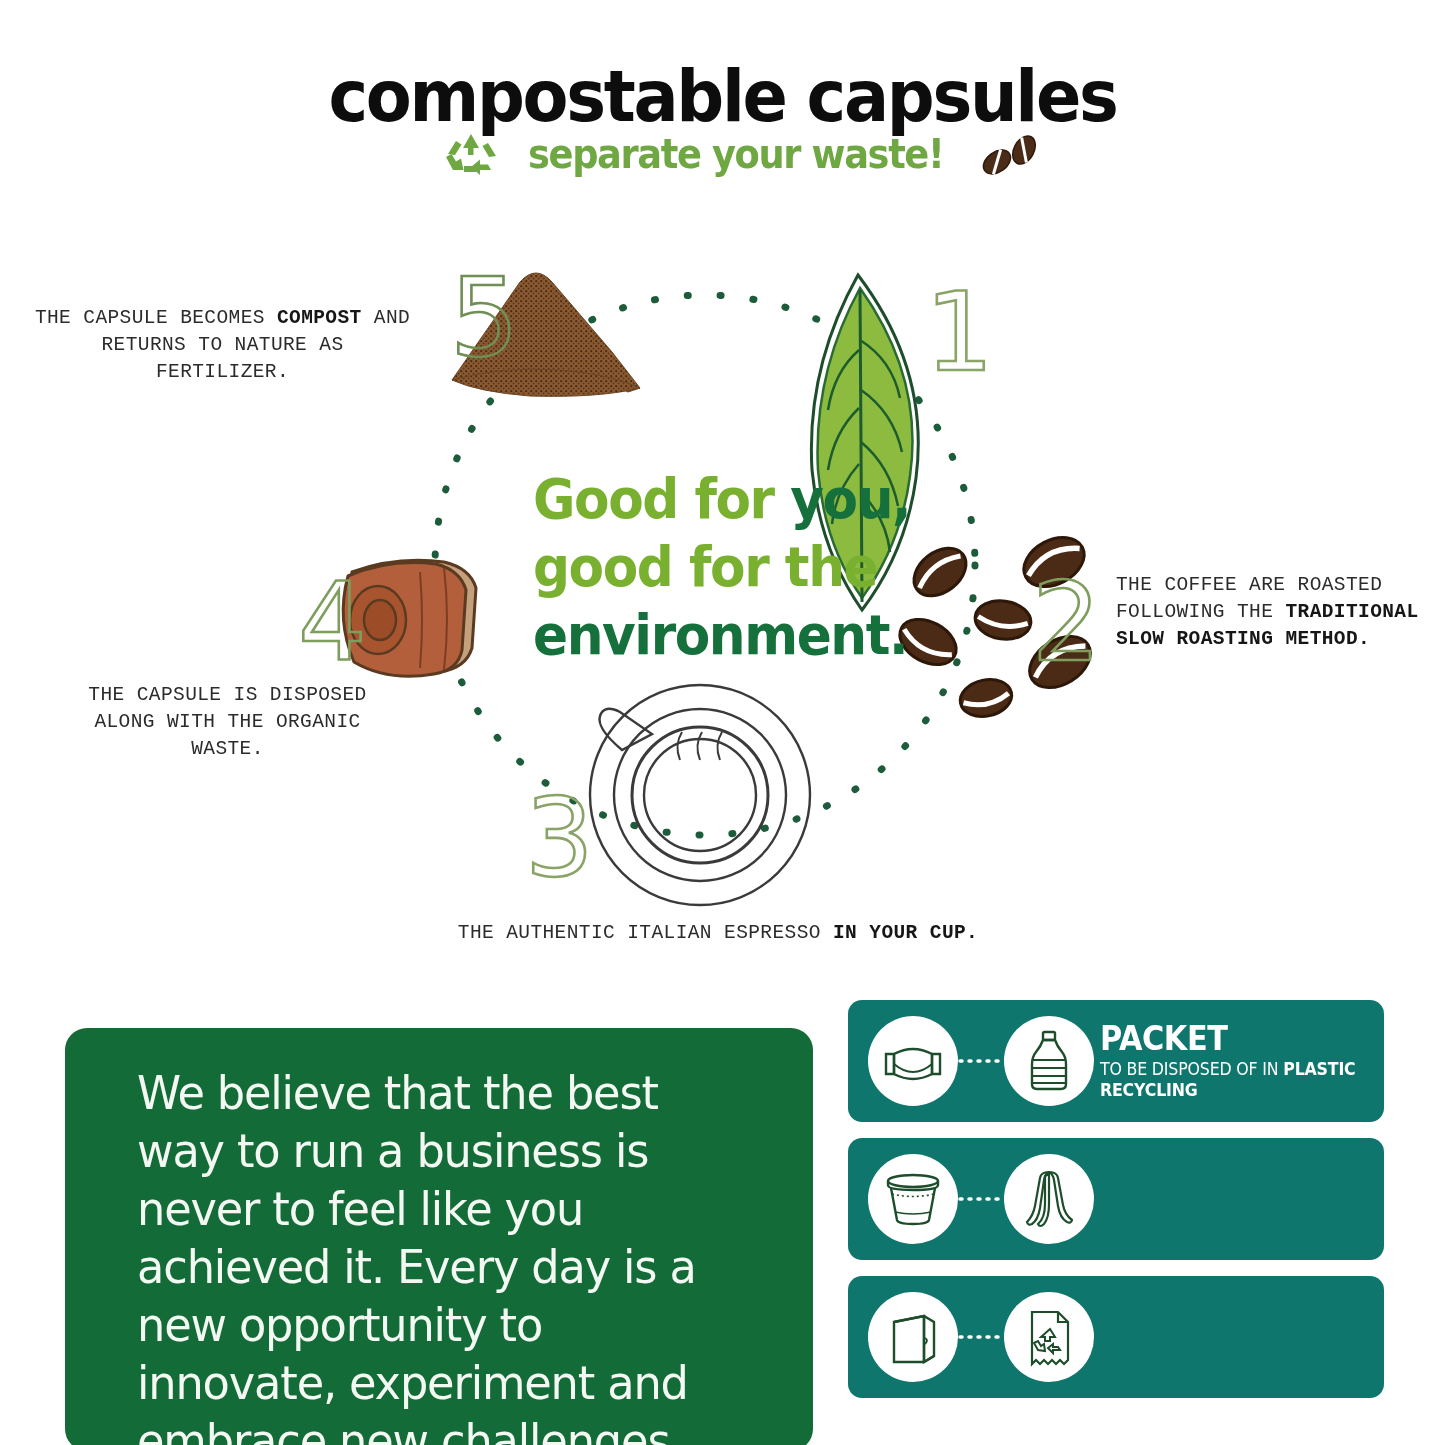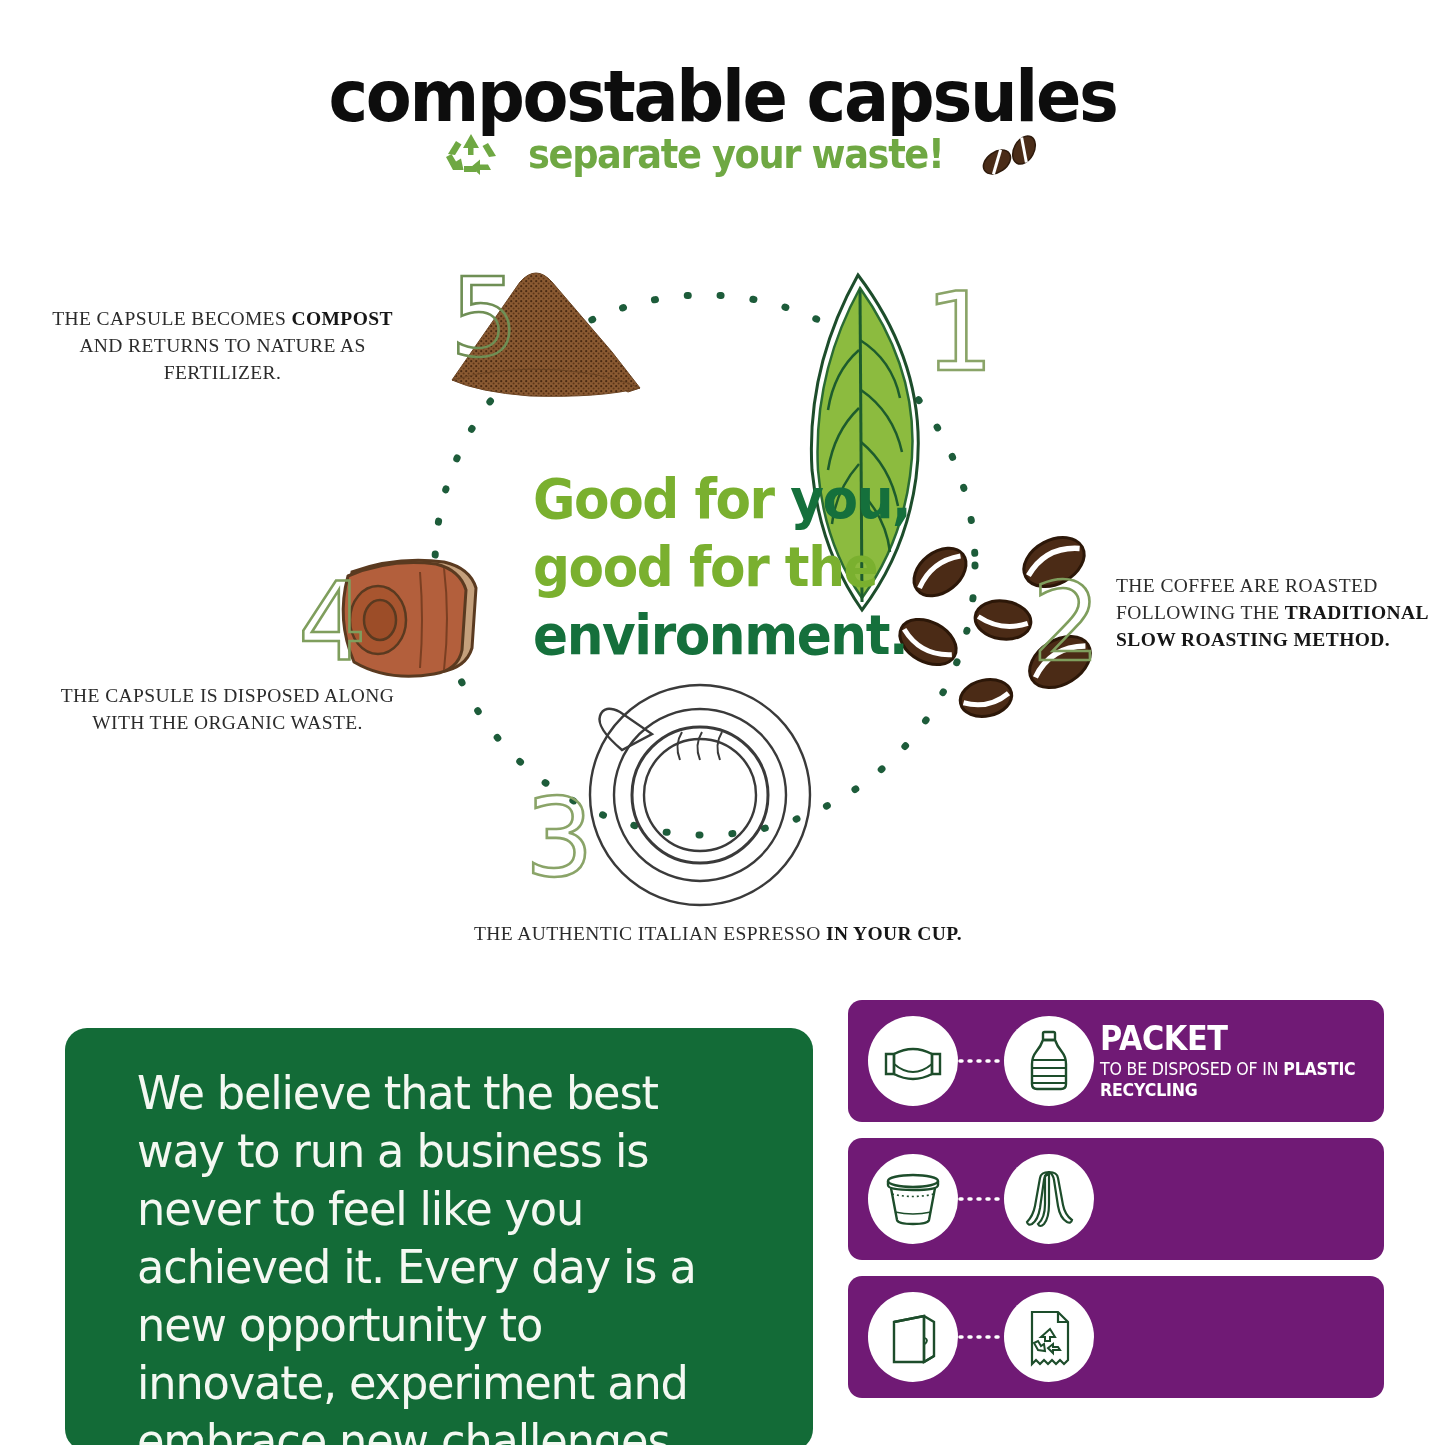--- a/index.html
+++ b/index.html
@@ -64,21 +64,21 @@
     line-height: 68px;
     letter-spacing: -1.5px;
     transform: scaleX(0.94);
     transform-origin: left top;
   }
   .slogan .lt { color: #7ab02f; }
   .slogan .dk { color: #15703c; }
 
   .step-text {
     position: absolute;
-    font-family: Liberation Serif, serif;
+    font-family: Liberation Mono, monospace;
     font-size: 19.5px;
     line-height: 27px;
     color: #2b2b2b;
     letter-spacing: 0.4px;
   }
   .step-text b { font-weight: bold; color: #161616; }
   .t5 { left: 30px;   top: 85px;  width: 385px; text-align: center; }
   .t1 { left: 978px;  top: 120px; width: 320px; text-align: left; }
   .t2 { left: 1116px; top: 352px; width: 320px; text-align: left; }
   .t4 { left: 55px;   top: 462px; width: 345px; text-align: center; }
@@ -104,21 +104,21 @@
     color: #f4f8f2;
     letter-spacing: -1.2px;
     transform: scaleX(0.95);
     transform-origin: left top;
   }
 
   .cards { position: absolute; left: 848px; top: 1000px; width: 540px; }
   .card {
     position: relative;
     width: 536px; height: 122px;
-    background: #701a75;
+    background: #0f766e;
     border-radius: 14px;
     margin-bottom: 16px;
     display: flex;
     align-items: center;
   }
   .card-icons {
     position: relative;
     width: 250px; height: 100%;
     display: flex;
     align-items: center;

